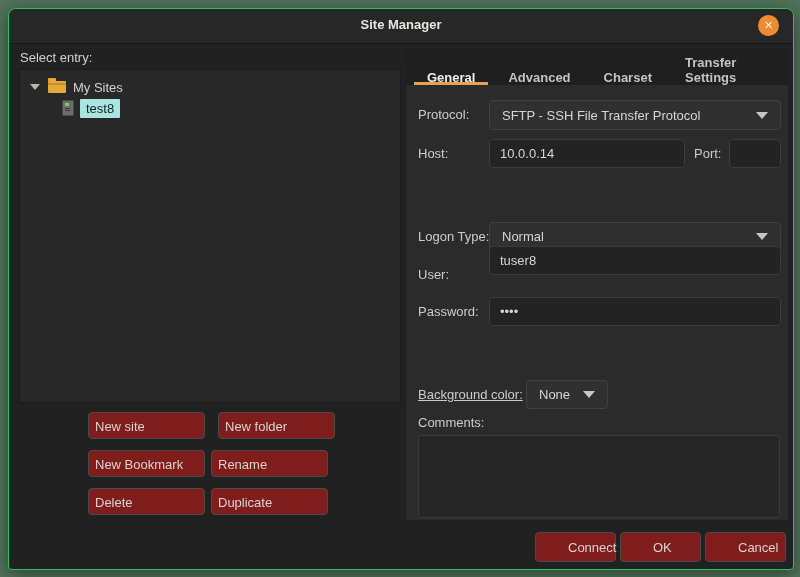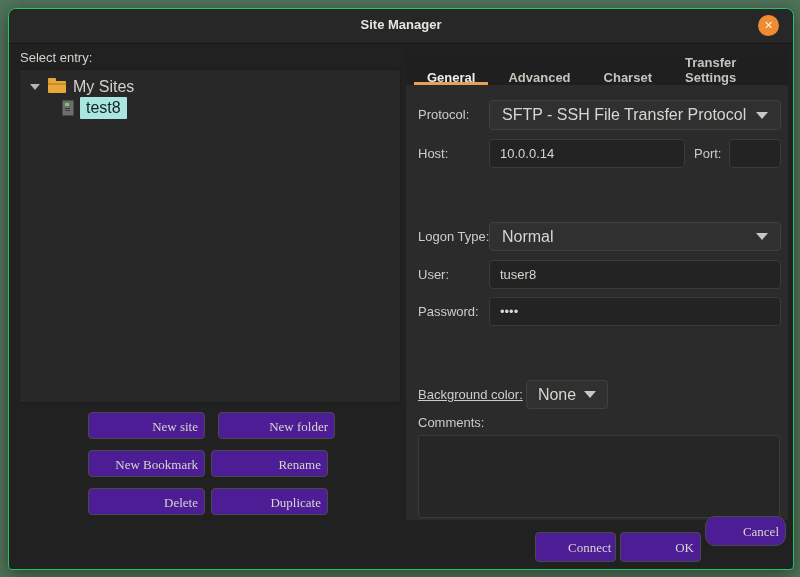--- a/index.html
+++ b/index.html
@@ -28,42 +28,42 @@
   .folder{position:relative;width:18px;height:12px;background:#e7a83a;border-radius:1px;
     margin-right:7px;}
   .folder:before{content:"";position:absolute;left:0;top:-3px;width:8px;height:3px;
     background:#e7a83a;border-radius:1px 1px 0 0;}
   .folder:after{content:"";position:absolute;left:0;top:2px;right:0;height:2px;background:#c88d2d;}
   .server-ic{position:relative;width:10px;height:14px;background:#6d6d6d;border:1px solid #4a4a4a;
     border-radius:1px;margin-right:6px;}
   .server-ic:before{content:"";position:absolute;left:2px;top:2px;width:4px;height:3px;background:#7ec86a;}
   .server-ic:after{content:"";position:absolute;left:2px;top:7px;width:5px;height:1px;background:#3a3a3a;
     box-shadow:0 2px 0 #3a3a3a;}
-  .tree-label{color:#d5d1cb;font-size:16px;}
+  .tree-label{color:#d5d1cb;font-size:13px;}
   .tree-label.selected{background:#a9e6e2;color:#16211f;padding:2px 6px;border-radius:1px;}
-  .btn{background:#4c1d95;border:1px solid #4a4a4a;border-radius:4px;color:#d9d5cf;
-    font-size:13px;text-align:right;cursor:pointer;box-sizing:border-box;position:absolute;
-    font-family:Liberation Serif, serif;line-height:25px;}
+  .btn{background:#7f1d1d;border:1px solid #4a4a4a;border-radius:4px;color:#d9d5cf;
+    font-size:13px;text-align:left;cursor:pointer;box-sizing:border-box;position:absolute;
+    font-family:Liberation Sans, sans-serif;line-height:25px;}
   .grid-btn{width:117px;height:27px;}
   
   .right-panel{position:absolute;left:396px;top:40px;width:384px;height:472px;
     background:#2b2b2b;border:1px solid #202020;border-radius:2px;box-sizing:border-box;}
   .tabstrip{position:absolute;left:0;top:0;right:0;height:35px;background:#1f1f1f;
     display:flex;align-items:flex-end;padding-left:8px;}
   .tab{display:flex;align-items:center;padding:0 13px;color:#c7c3bd;font-size:13px;
     font-weight:bold;cursor:pointer;position:relative;margin-right:7px;}
   .tab.selected{color:#f0ede8;}
   .tab.selected:after{content:"";position:absolute;left:0;right:0;bottom:0;height:3px;
     background:#e9a056;}
   .flabel{position:absolute;color:#cfccc6;font-size:13px;}
   .tinput{position:absolute;background:#232323;border:1px solid #3b3b3b;border-radius:4px;
     color:#d9d5cf;font-size:13px;padding:0 0 0 10px;box-sizing:border-box;font-family:inherit;
     outline:none;}
   .dropdown{position:absolute;background:#303030;border:1px solid #404040;border-radius:4px;
-    color:#d9d5cf;font-size:16px;display:flex;align-items:center;padding:0 12px;
+    color:#d9d5cf;font-size:13px;display:flex;align-items:center;padding:0 12px;
     box-sizing:border-box;cursor:pointer;}
   .dropdown .dd-text{flex:1;}
   .dd-arrow{width:0;height:0;border-left:6px solid transparent;border-right:6px solid transparent;
     border-top:7px solid #cac6c0;margin-left:8px;}
   .comments-area{position:absolute;background:#262626;border:1px solid #3a3a3a;border-radius:3px;
     resize:none;box-sizing:border-box;color:#d9d5cf;font-family:inherit;font-size:13px;
     outline:none;padding:6px;}
   .footer-btn{width:81px;height:30px;line-height:28px;padding-left:32px;}
 </style>
 </head>
@@ -116,32 +116,32 @@
     <div class="flabel" style="left:288px;top:96px;">Port:</div>
     <input class="tinput" style="left: 323px; top: 89px; width: 52px; height: 29px;" value="">
 
     <div class="flabel" style="left:12px;top:179px;">Logon Type:</div>
     <div class="dropdown" style="left:83px;top:172px;width:292px;height:29px;">
       <span class="dd-text">Normal</span>
       <span class="dd-arrow"></span>
     </div>
 
     <div class="flabel" style="left:12px;top:217px;">User:</div>
-    <input class="tinput" style="left: 83px; top: 210px; width: 292px; height: 29px;" value="tuser8">
+    <input class="tinput" style="left: 83px; top: 196px; width: 292px; height: 29px;" value="tuser8">
 
     <div class="flabel" style="left:12px;top:254px;">Password:</div>
     <input class="tinput" style="left: 83px; top: 247px; width: 292px; height: 29px;" value="••••">
 
     <div class="flabel" style="left:12px;top:337px;text-decoration:underline;">Background color:</div>
     <div class="dropdown" style="left:120px;top:330px;width:82px;height:29px;justify-content:center;">
       <span class="dd-text">None</span>
       <span class="dd-arrow"></span>
     </div>
 
     <div class="flabel" style="left:12px;top:365px;">Comments:</div>
     <textarea class="comments-area" style="left: 12px; top: 385px; width: 362px; height: 83px;"></textarea>
   </div>
 
   <button class="btn footer-btn" style="left:526px;top:523px;">Connect</button>
   <button class="btn footer-btn" style="left:611px;top:523px;">OK</button>
-  <button class="btn footer-btn" style="left:696px;top:507px;border-radius:10px;">Cancel</button>
+  <button class="btn footer-btn" style="left:696px;top:523px;">Cancel</button>
 
 </div>
 
 </body></html>

